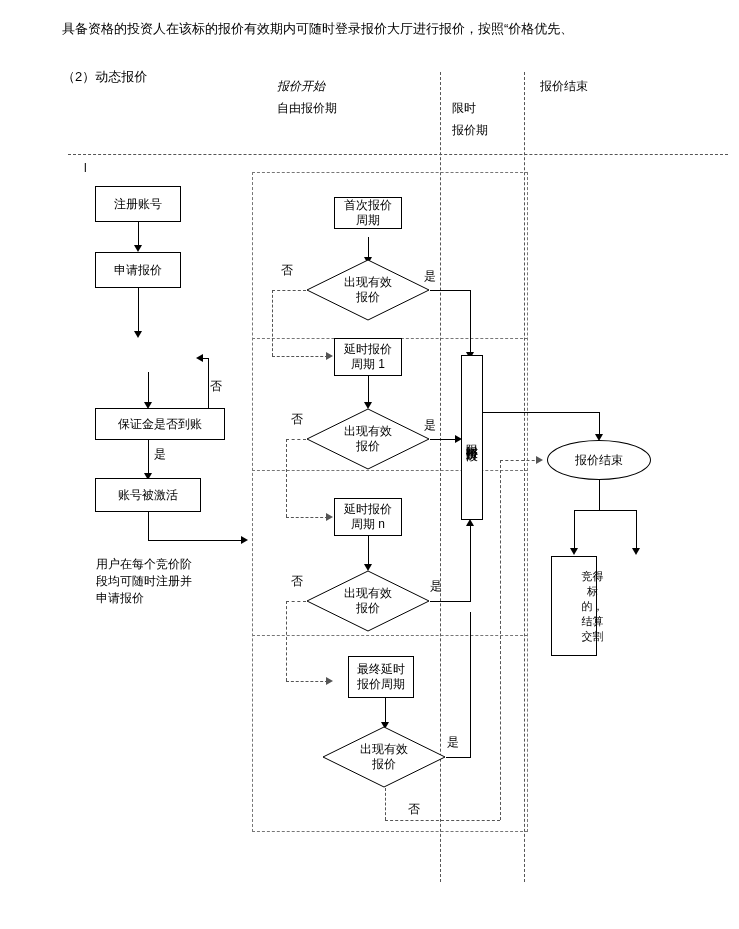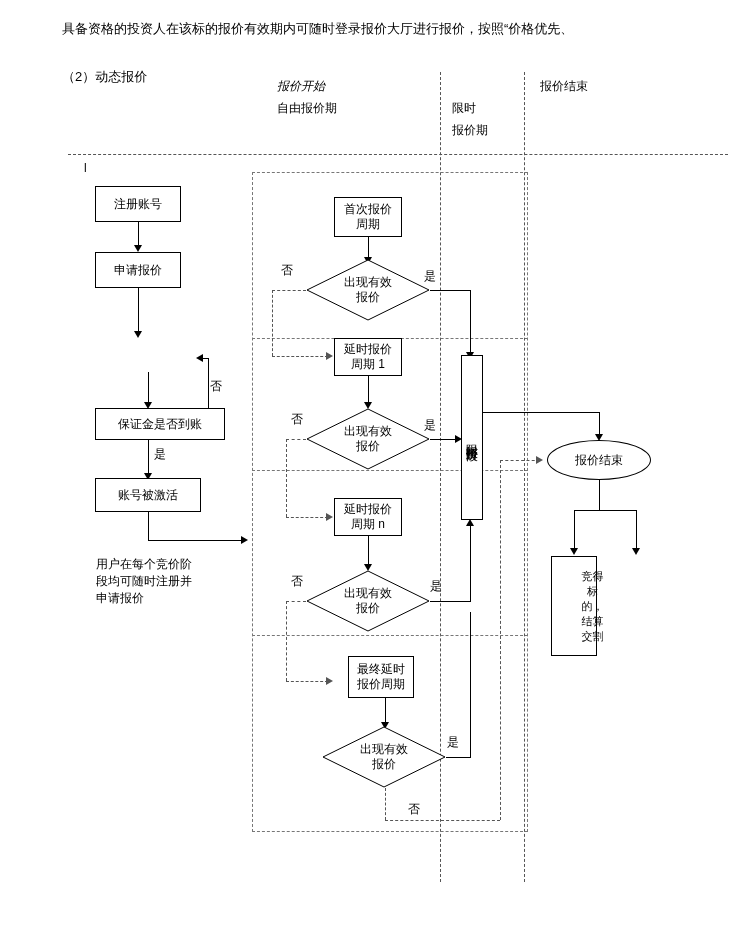--- a/index.html
+++ b/index.html
@@ -218,21 +218,21 @@
   <div class="note" style="left:96px; top:556px; width:150px;">用户在每个竞价阶
 段均可随时注册并
 申请报价</div>
 
   <div class="region" style="left:252px; top:172px; width:276px; height:660px;"></div>
 
   <div class="dashdot-h" style="left:252px; top:338px; width:276px;"></div>
   <div class="dashdot-h" style="left:252px; top:470px; width:276px;"></div>
   <div class="dashdot-h" style="left:252px; top:635px; width:276px;"></div>
 
-  <div class="box" style="left:334px; top:197px; width:68px; height:40px;">首次报价
+  <div class="box" style="left:334px; top:197px; width:68px; height:32px;">首次报价
 周期</div>
   <div class="line-v" style="left:368px; top:237px; height:22px;"></div>
   <div class="arr arr-down" style="left:364px; top:257px;"></div>
 
   <div class="diamond" style="left:306px; top:259px; width:124px; height:62px;">
     <svg class="shape" viewBox="0 0 124 62" preserveAspectRatio="none">
       <polygon points="62,1 123,31 62,61 1,31" fill="#ffffff" stroke="#000000" stroke-width="1"></polygon>
     </svg>
     <div class="txt">出现有效
 报价</div>

